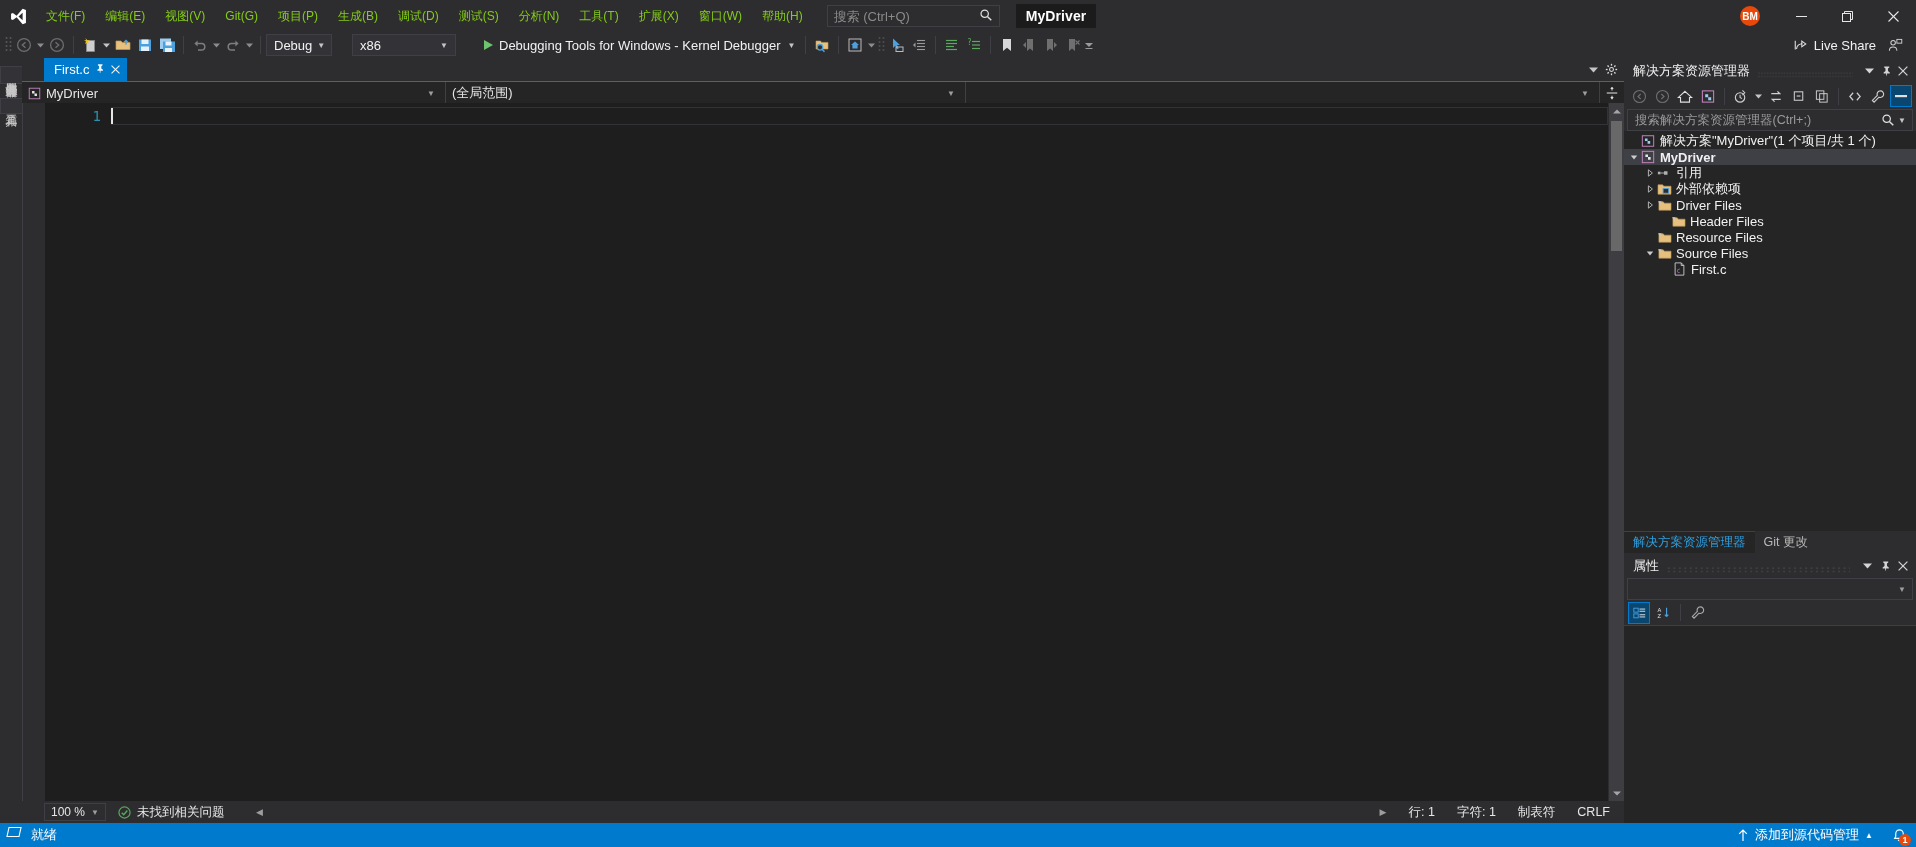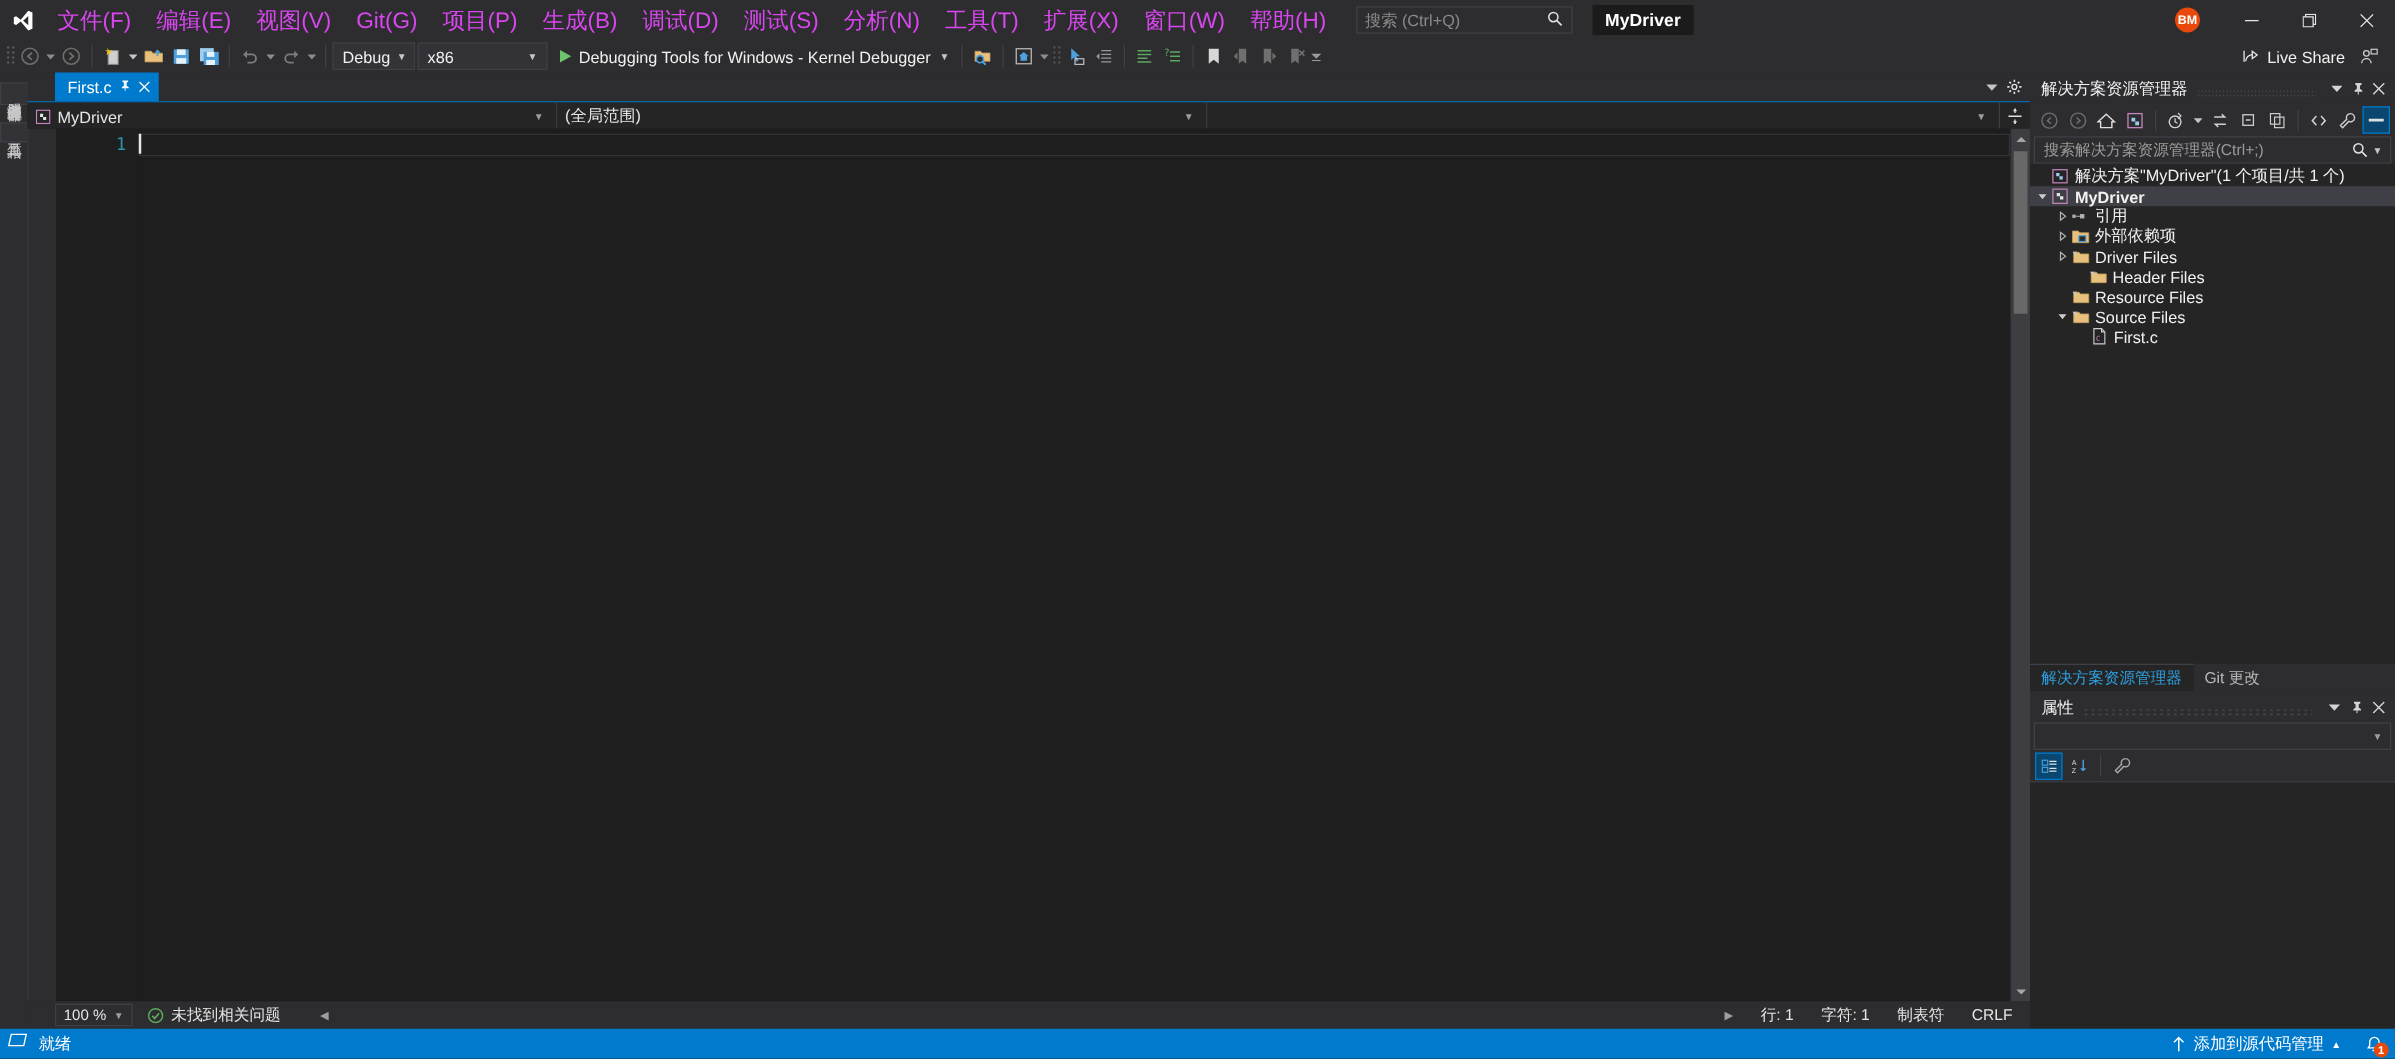--- a/index.html
+++ b/index.html
@@ -14,21 +14,21 @@
   .app { width: 1916px; height: 847px; display: flex; flex-direction: column; background:#2d2d30; }
 
   
   .titlebar {
     height: 32px; background: #2d2d30; display: flex; align-items: center;
     flex: 0 0 32px; position: relative;
   }
   .vs-logo { width: 36px; height: 32px; display:flex; align-items:center; justify-content:center; }
   .menu { display: flex; align-items: center; height: 32px; }
   .menu-item {
-    font-size: 18px; color: #d946ef; padding: 0 10px; height: 32px;
+    font-size: 12px; color: #84cc16; padding: 0 10px; height: 32px;
     display: flex; align-items: center; white-space: nowrap; cursor: default;
   }
   .search-box {
     margin-left: 14px; width: 173px; height: 22px; background: #2d2d30;
     border: 1px solid #3f3f46; display: flex; align-items: center;
     padding: 0 4px 0 6px; position: relative;
   }
   .search-box input {
     background: transparent; border: 0; outline: 0; color: #a0a0a0;
     font-size: 13px; font-family: inherit; flex: 1; width: 100%;
@@ -55,21 +55,21 @@
   .grip { width: 9px; height: 18px; opacity: .55; flex:0 0 9px; }
   .tsep { width: 1px; height: 18px; background: #3f3f46; margin: 0 5px; flex:0 0 1px; }
   .tbtn {
     height: 22px; min-width: 22px; display: flex; align-items: center;
     justify-content: center; padding: 0 2px; cursor: default;
   }
   .tdrop { width: 11px; height:22px; display:flex;align-items:center;justify-content:center; }
   .combo {
     height: 22px; background: #333337; border: 1px solid #3f3f46;
     display: flex; align-items: center; color: #f1f1f1; font-size: 13px;
-    padding: 0 2px 0 7px; margin-right: 2px;
+    padding: 0 2px 0 7px; margin-right: 20px;
   }
   .combo .cval { white-space: nowrap; }
   .combo .carr { margin-left: auto; padding: 0 5px; font-size: 8px; color: #c5c5c5; }
   .run-btn {
     height: 22px; display: flex; align-items: center; color: #f1f1f1;
     font-size: 13px; padding: 0 4px; margin-left: 4px; white-space: nowrap;
   }
   .play-tri {
     width: 0; height: 0; border-left: 9px solid #6ec36e;
     border-top: 5.5px solid transparent; border-bottom: 5.5px solid transparent;

